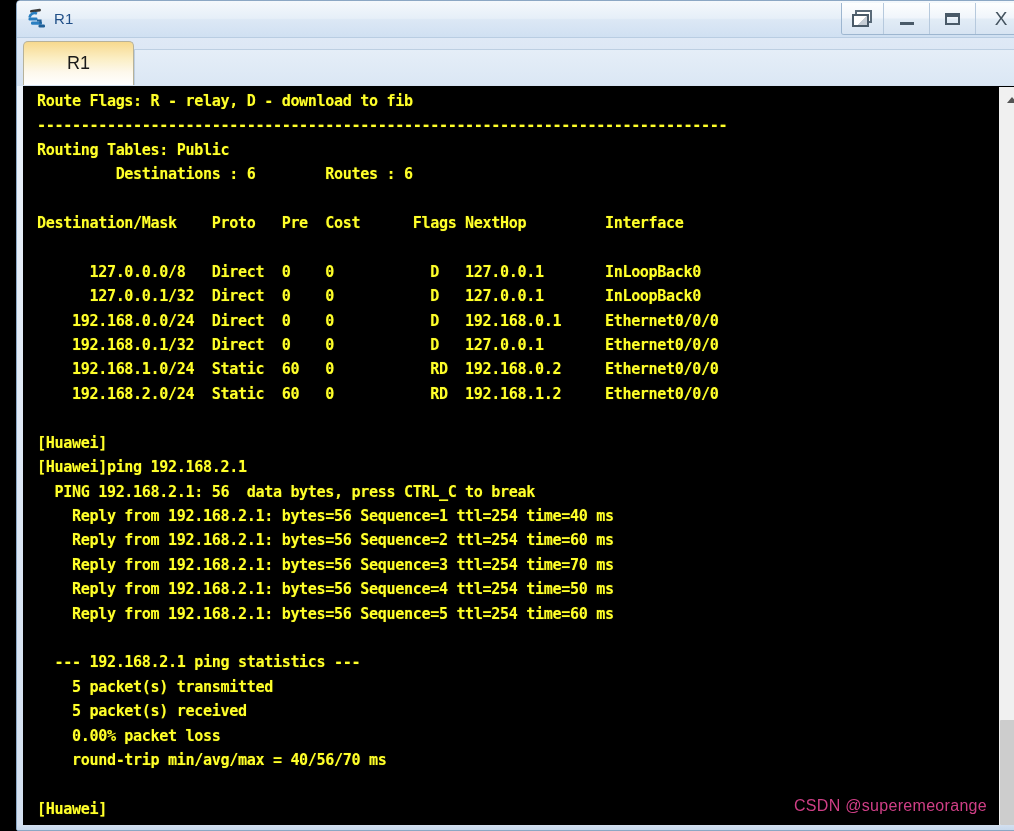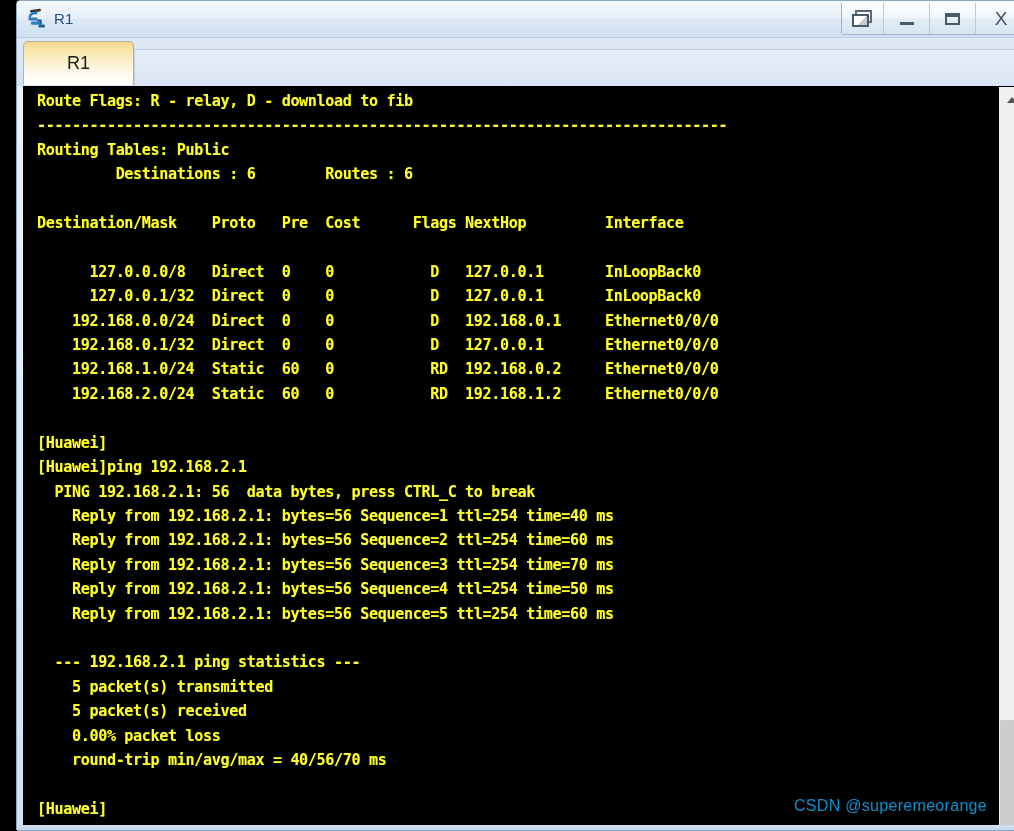--- a/index.html
+++ b/index.html
@@ -204,21 +204,21 @@
     text-shadow: 0 0 1px rgba(255,255,0,0.35);
   }
 
   
   #watermark {
     position: absolute;
     right: 12px;
     bottom: 10px;
     font-family: "Liberation Sans", sans-serif;
     font-size: 16px;
-    color: #0ea5e9;
+    color: #ec4899;
     opacity: 0.88;
     letter-spacing: 0.3px;
     pointer-events: none;
     white-space: nowrap;
   }
 
   
   #scrollbar {
     position: absolute;
     right: 0; top: 0;

